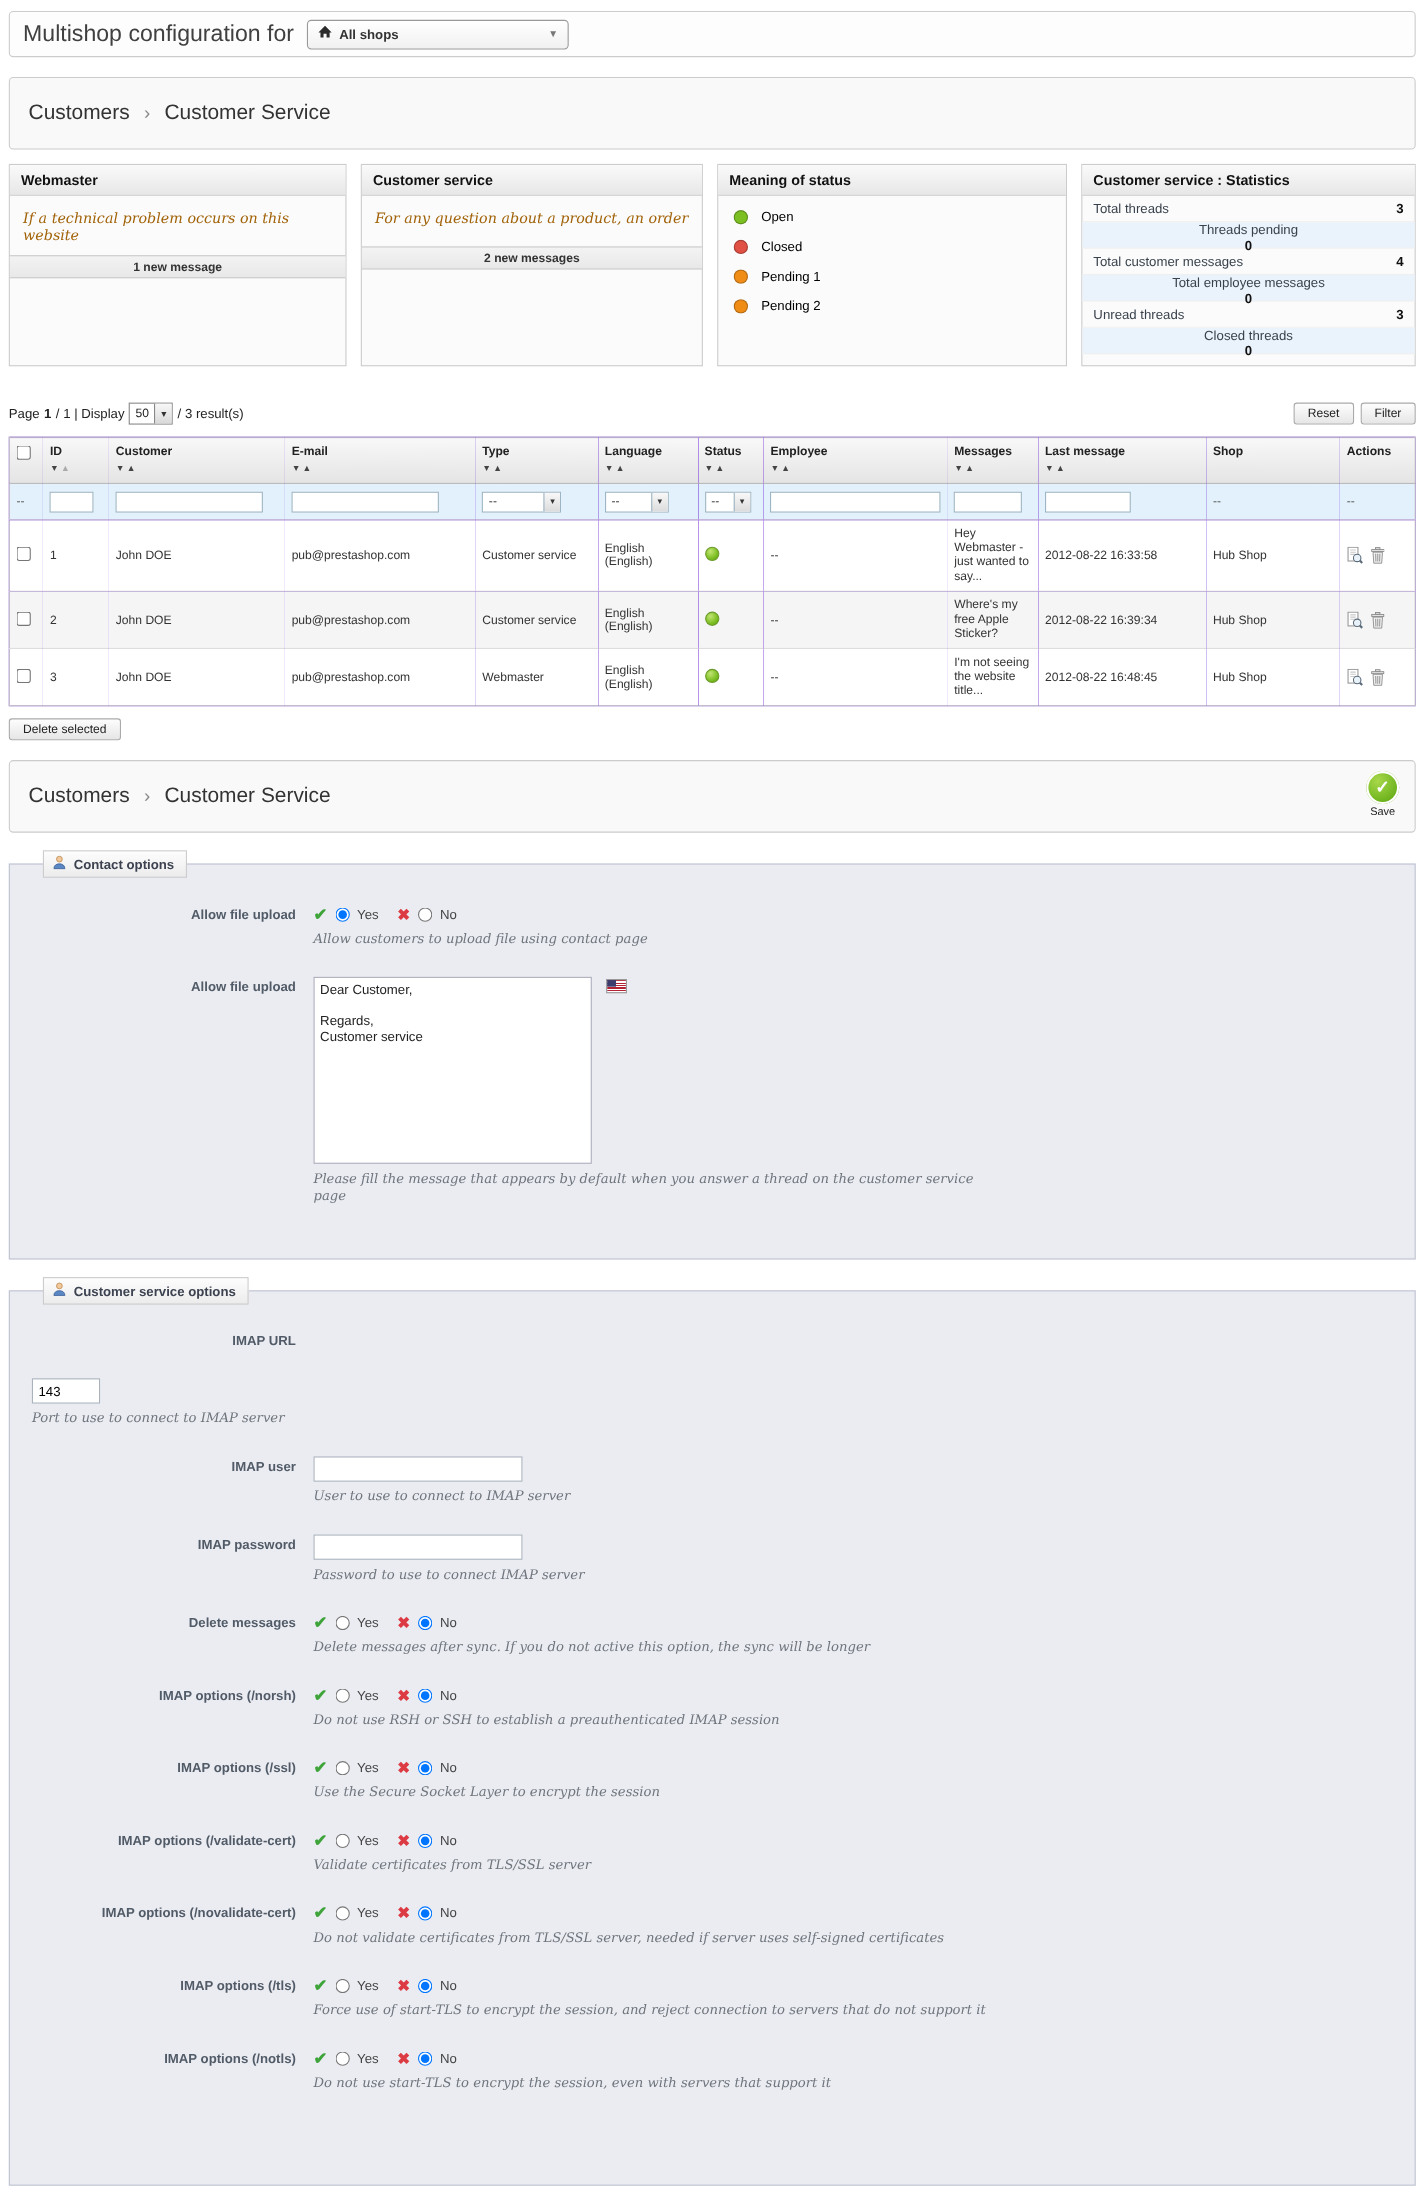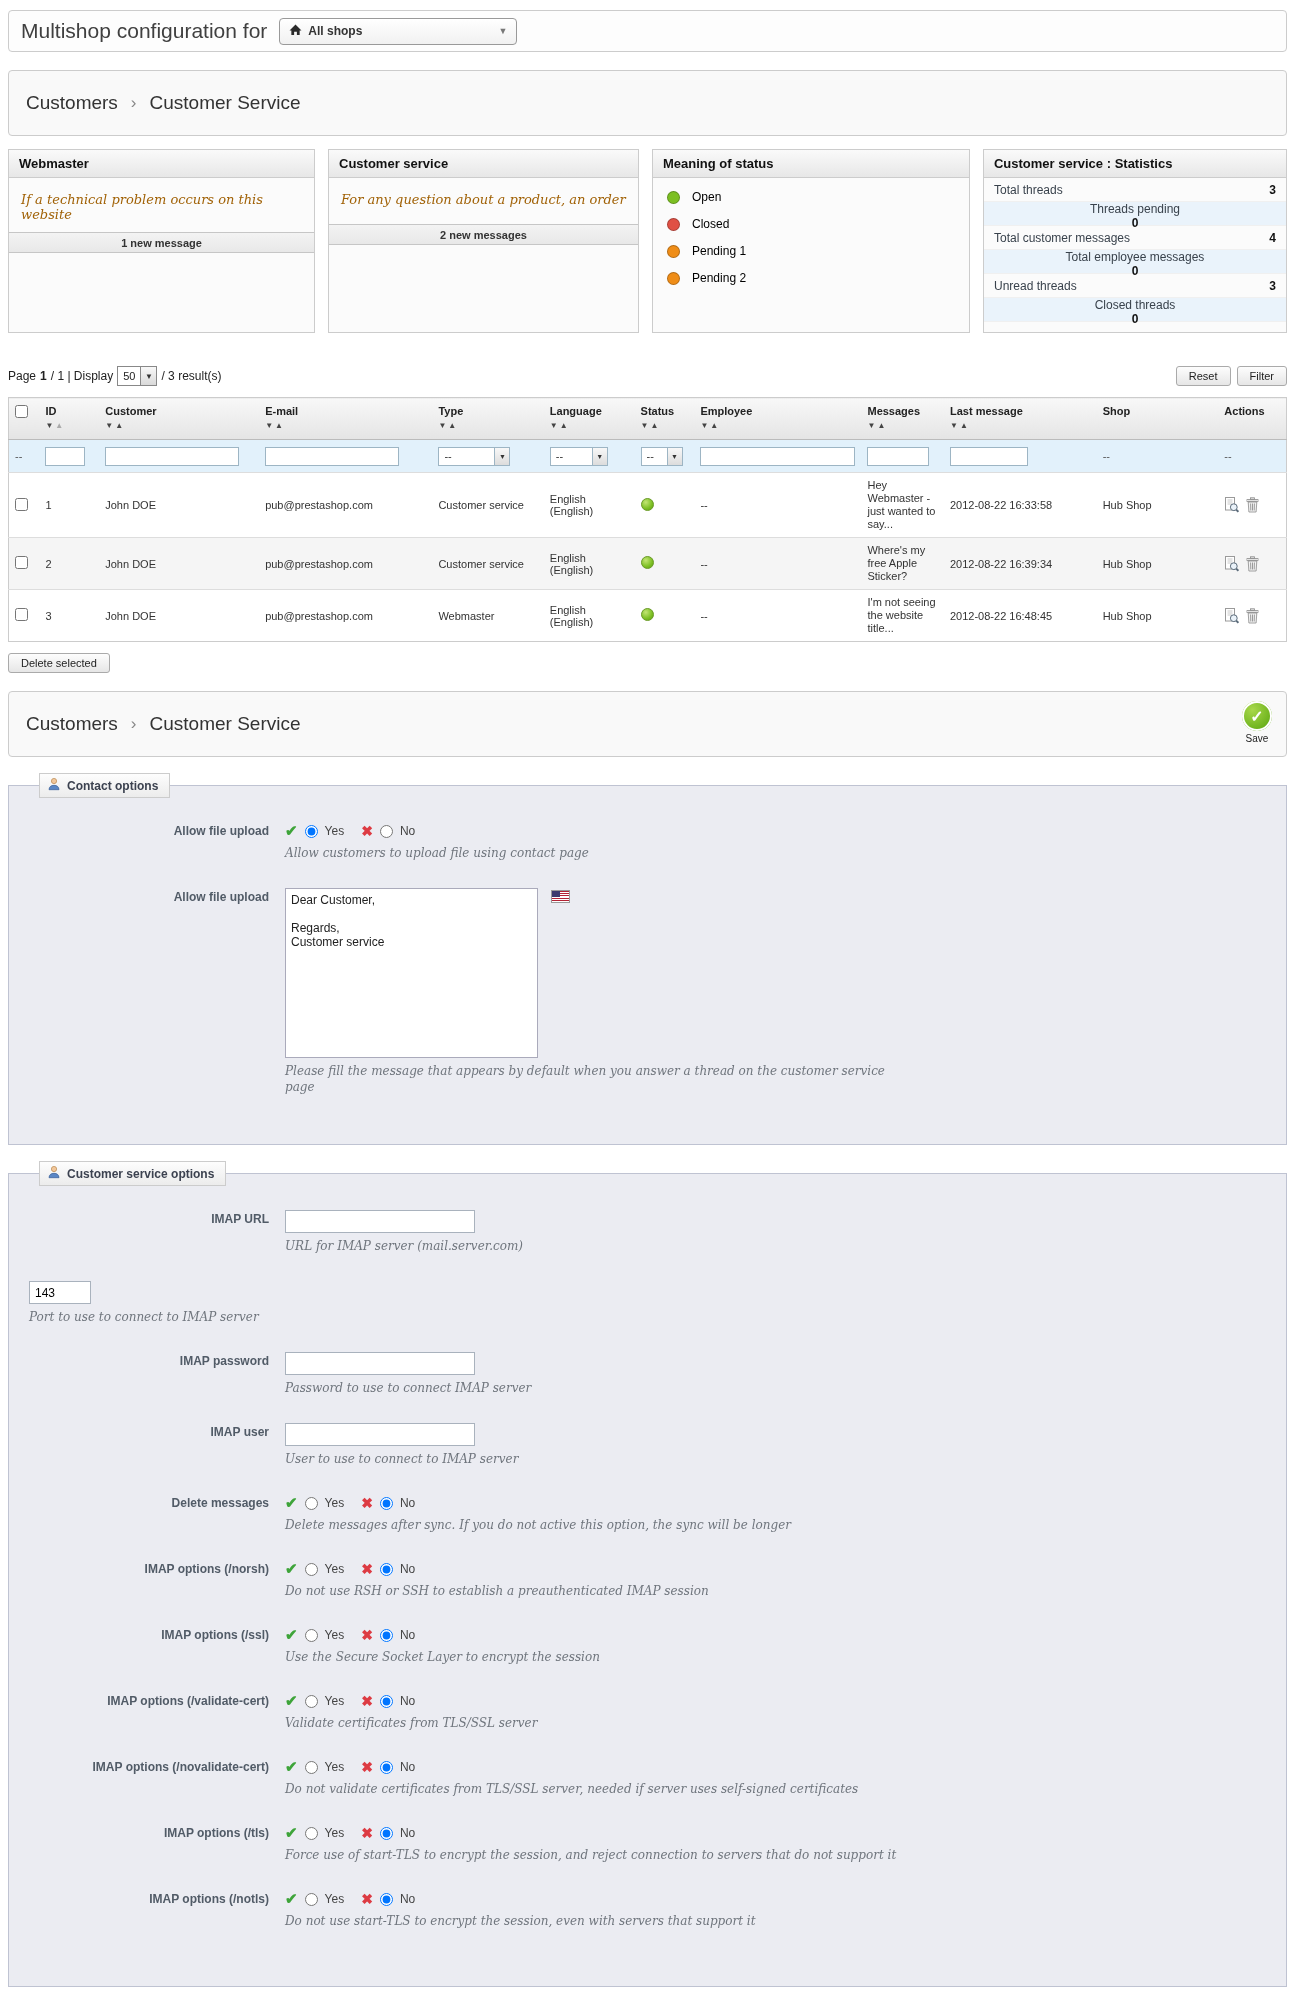--- a/index.html
+++ b/index.html
@@ -487,34 +487,33 @@
   <svg width="14" height="14" viewBox="0 0 16 16">
             <circle cx="8" cy="4.6" r="3" fill="#f2c79a" stroke="#b9884f" stroke-width="0.8"></circle>
             <path d="M2.3 14.5 c0-3.4 2.6-5 5.7-5 s5.7 1.6 5.7 5 z" fill="#5b87c5" stroke="#3a5f96" stroke-width="0.8"></path>
           </svg>
 </span>
       <span>Customer service options</span>
     </legend>
     <div id="service-fields">
         <div class="form-row">
           <div class="form-label">IMAP URL</div>
-          <div class="form-ctrl"><input class="text-input" type="text" style=""><div class="hint">URL for IMAP server (mail.server.com)</div></div>
         </div>
         <div class="form-row">
           <div class="form-ctrl"><input class="text-input narrow" type="text" value="143" style=""><div class="hint">Port to use to connect to IMAP server</div></div>
+        </div>
+        <div class="form-row">
+          <div class="form-label">IMAP user</div>
+          <div class="form-ctrl"><input class="text-input" type="text" style=""><div class="hint">User to use to connect to IMAP server</div></div>
         </div>
         <div class="form-row">
           <div class="form-label">IMAP password</div>
           <div class="form-ctrl"><input class="text-input" type="text" style=""><div class="hint">Password to use to connect IMAP server</div></div>
         </div>
         <div class="form-row">
-          <div class="form-label">IMAP user</div>
-          <div class="form-ctrl"><input class="text-input" type="text" style=""><div class="hint">User to use to connect to IMAP server</div></div>
-        </div>
-        <div class="form-row">
           <div class="form-label">Delete messages</div>
           <div class="form-ctrl">
             <div class="radio-line">
               <span class="check">✔</span>
               <input type="radio" name="service-delete-messages" style="">
               <span class="rlabel">Yes</span>
               <span class="cross">✖</span>
               <input type="radio" name="service-delete-messages" checked="" style="">
               <span class="rlabel">No</span>
             </div>

